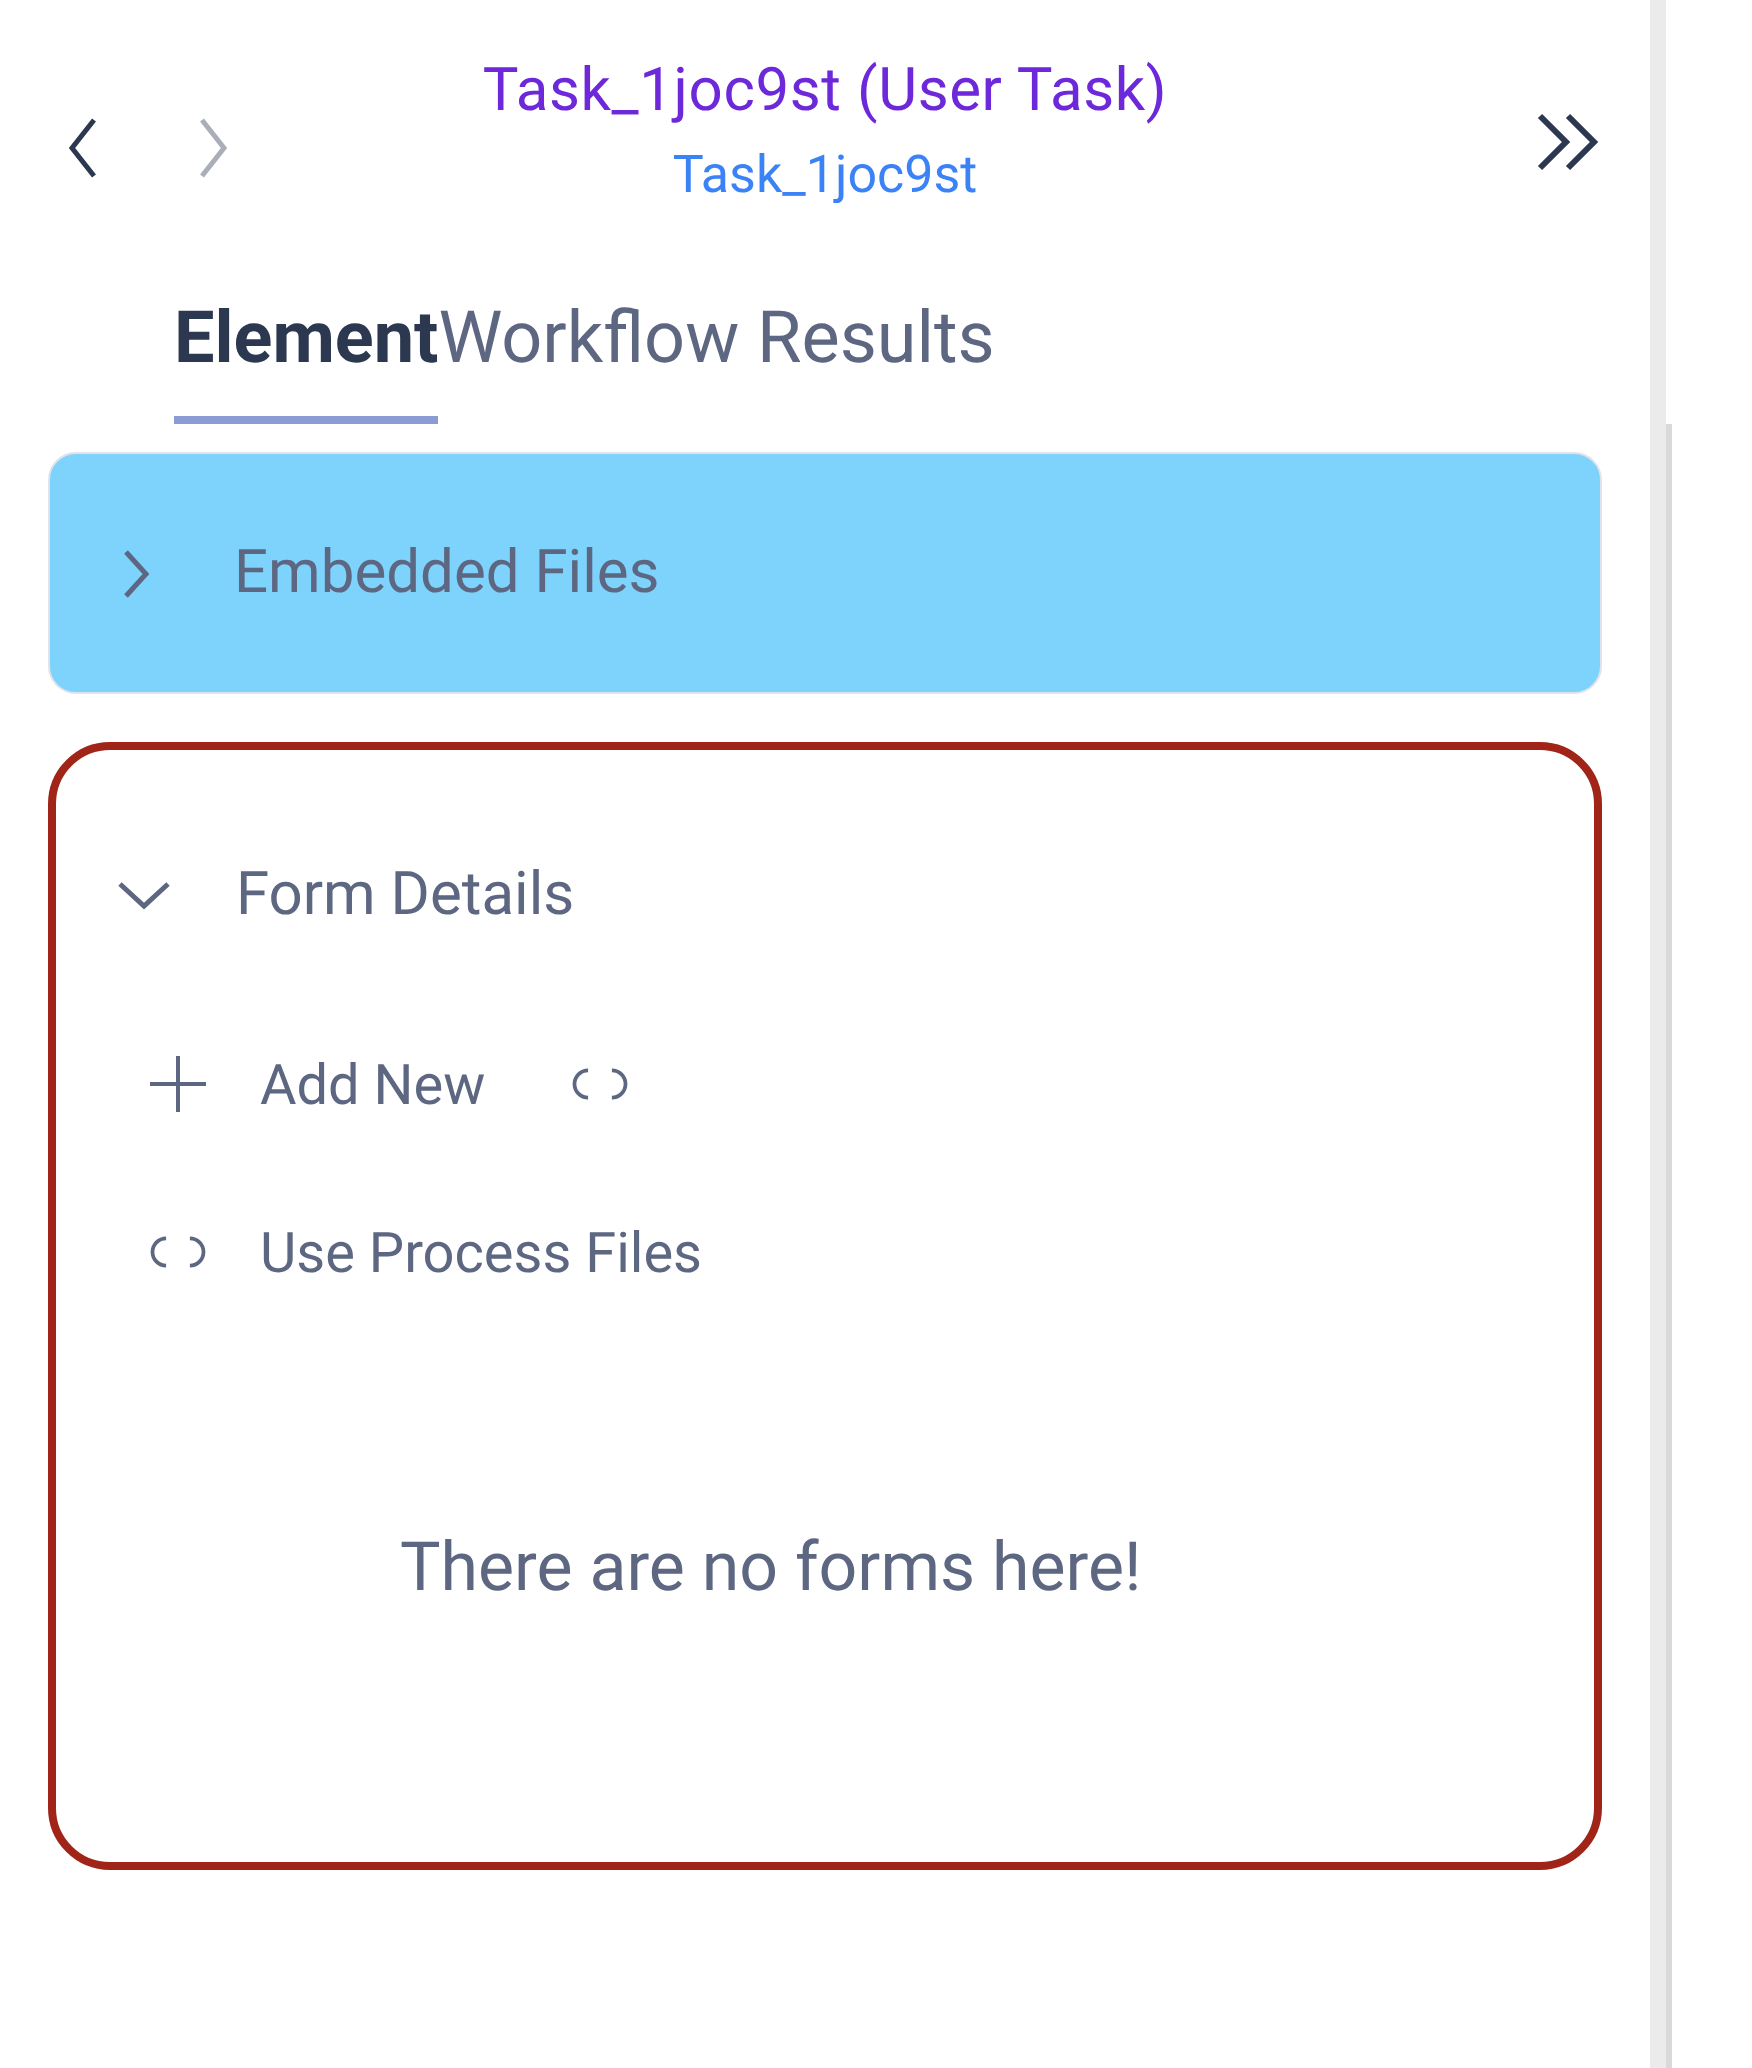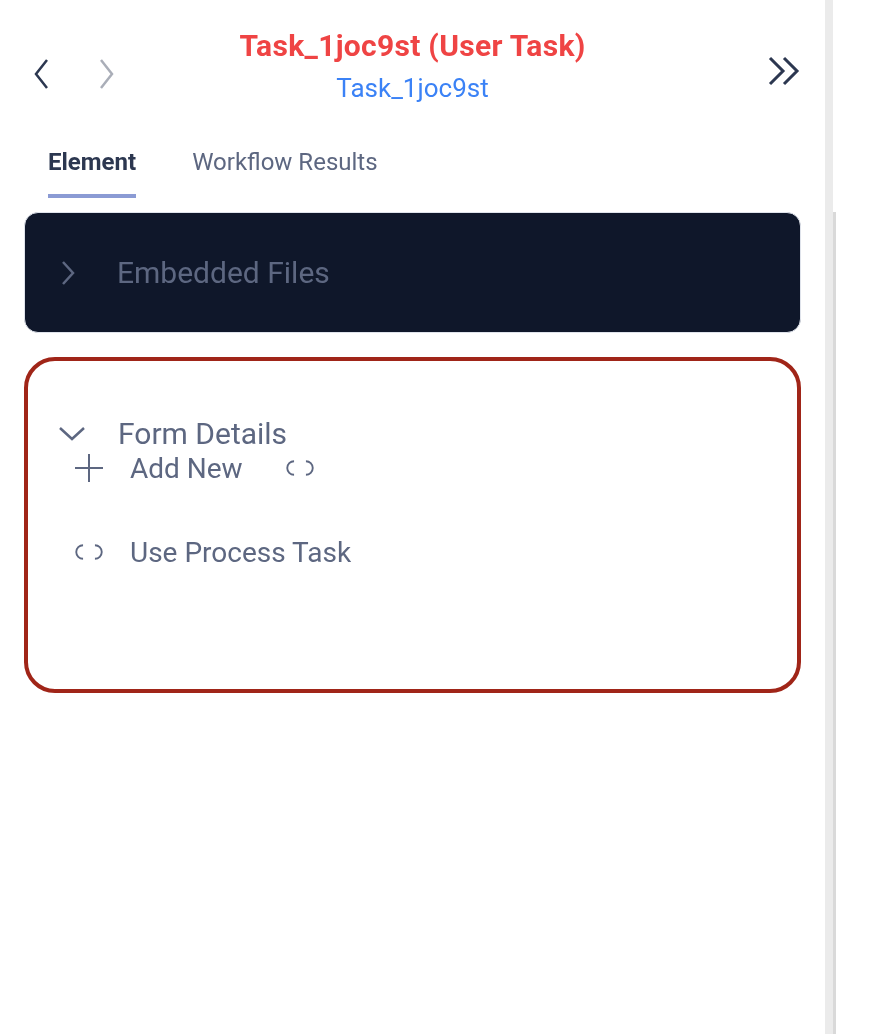--- a/index.html
+++ b/index.html
@@ -57,57 +57,56 @@
     .nav-arrow.disabled { opacity: 0.4; cursor: default; }
     .title-block {
       position: absolute;
       left: 0;
       right: 0;
       text-align: center;
       top: 28px;
     }
     .title {
       font-size: 30px;
-      font-weight: 700;
-      color: #ef4444;
+      font-weight: 400;
+      color: #6d28d9;
       letter-spacing: 0.3px;
     }
     .subtitle {
       font-size: 26px;
       font-weight: 400;
       color: #3b82f6;
       margin-top: 10px;
     }
     .expand-btn {
       position: absolute;
       right: 22px;
       top: 56px;
       cursor: pointer;
     }
     .tabs {
       display: flex;
-      gap: 56px;
-      padding: 28px 0 0 48px;
-      font-size: 24px;
+      padding: 28px 0 0 87px;
+      font-size: 36px;
       color: #5d6781;
     }
     .tab {
       cursor: pointer;
       padding-bottom: 18px;
     }
     .tab.active {
       font-weight: 700;
       color: #2c3750;
       border-bottom: 4px solid #8b9bd4;
     }
     .card {
       margin: 14px 24px 0 24px;
       border: 1px solid #dfe3eb;
       border-radius: 14px;
-      background: #0f172a;
+      background: #7dd3fc;
     }
     .card-row {
       display: flex;
       align-items: center;
       padding: 42px 30px;
       gap: 36px;
       cursor: pointer;
     }
     .card-row .icon { width: 26px; display:flex; align-items:center; justify-content:center; }
     .card-title {
@@ -125,20 +124,21 @@
     .form-header {
       display: flex;
       align-items: center;
       gap: 32px;
       cursor: pointer;
     }
     .actions {
       display: flex;
       flex-wrap: wrap;
       gap: 40px 40px;
+      margin-top: 60px;
       margin-left: 14px;
     }
     .action {
       display: flex;
       align-items: center;
       gap: 24px;
       cursor: pointer;
     }
     .action-label {
       font-size: 28px;
@@ -238,21 +238,22 @@
       </div>
     </div>
 
     <div class="action actions-row2">
       <span class="icon-slot">
         <svg width="40" height="26" viewBox="0 0 40 26">
           <path d="M13 5 A8 8 0 1 0 13 21" fill="none" stroke="#5d6781" stroke-width="2.2"></path>
           <path d="M27 21 A8 8 0 1 0 27 5" fill="none" stroke="#5d6781" stroke-width="2.2"></path>
         </svg>
       </span>
-      <span class="action-label">Use Process Task</span>
-    </div>
-
+      <span class="action-label">Use Process Files</span>
+    </div>
+
+    <div class="empty-msg">There are no forms here!</div>
   </div>
 
 </div>
 
 <div class="right-edge"></div>
 <div class="right-edge2"></div>
 
 </body></html>

